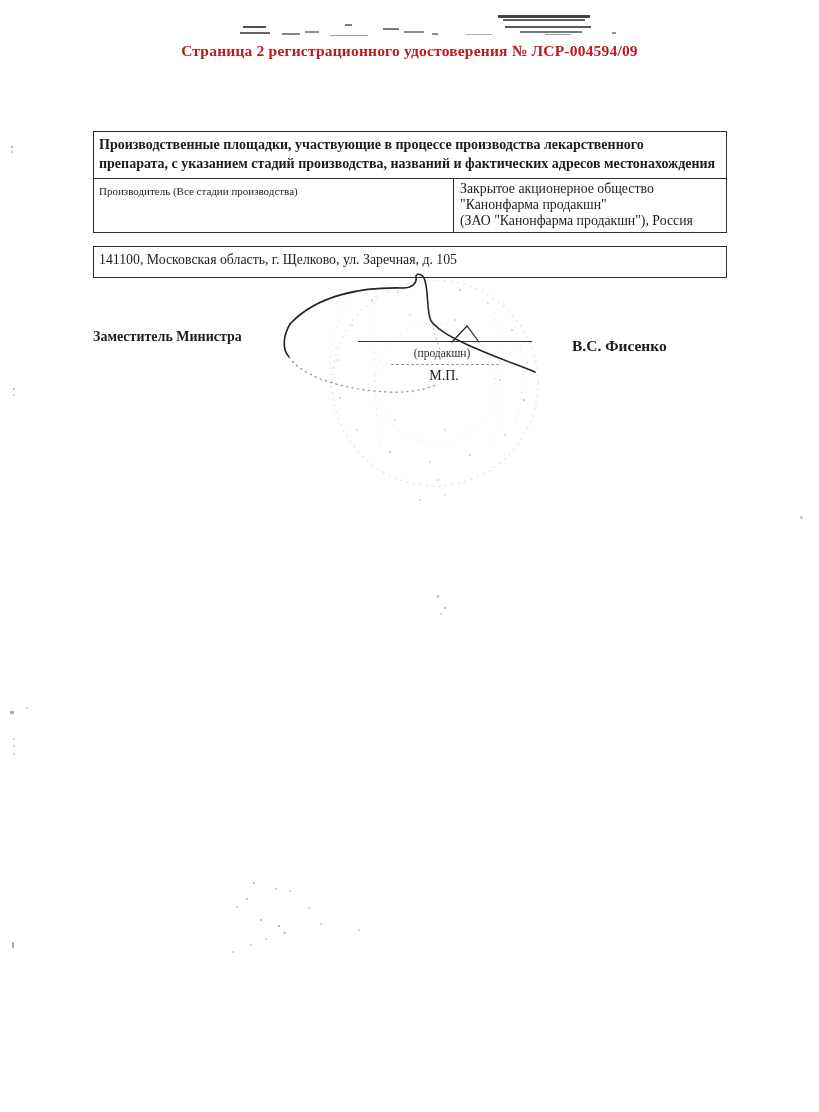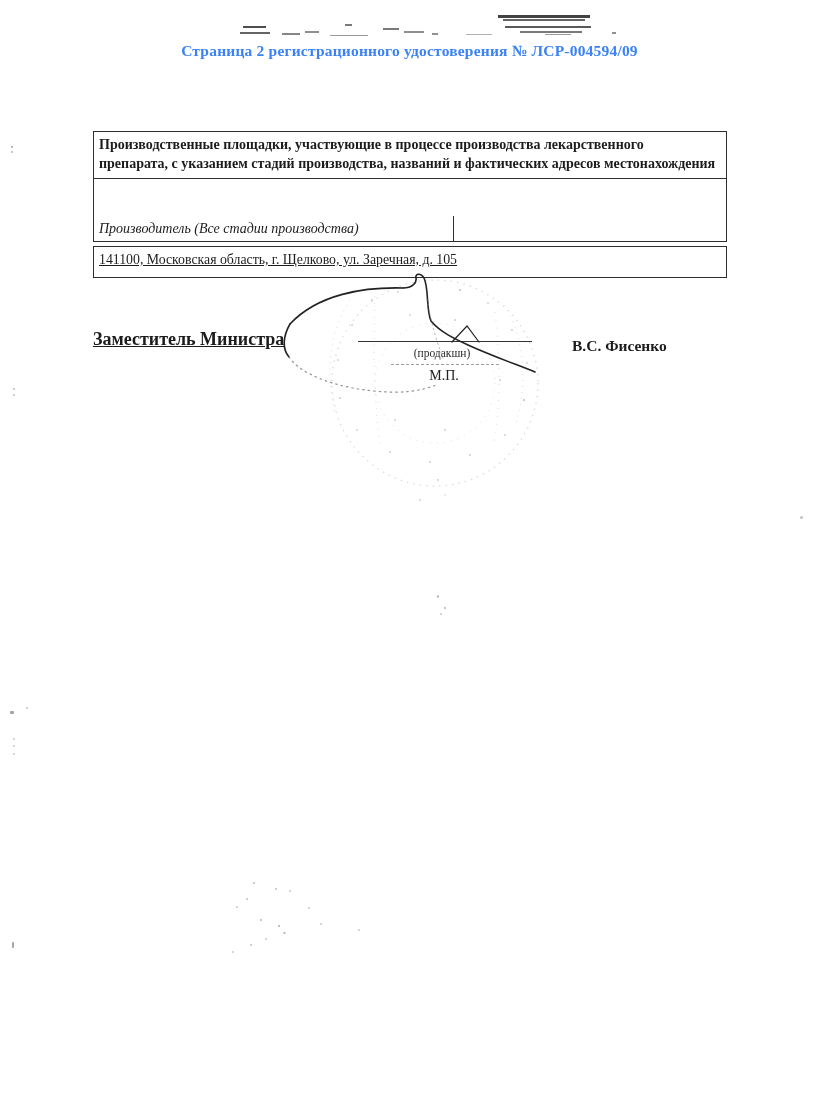--- a/index.html
+++ b/index.html
@@ -15,59 +15,58 @@
   }
 
   
   .smudge { position:absolute; background:#222; }
 
   
   .doc-header {
     position:absolute; top:42px; left:0; width:100%;
     text-align:center;
     font-size:15.5px; font-weight:600; letter-spacing:0.2px;
-    color:#3b82f6;
+    color:#b91c1c;
   }
 
   
   .table {
     position:absolute; left:93px; top:131px; width:634px;
     border:1.7px solid #2e2e2e;
     background:#fff;
   }
   .t-header {
     padding:4px 10px 5px 5px;
     font-size:14px; font-weight:bold; line-height:18.6px;
     border-bottom:1.5px solid #2e2e2e;
   }
   .t-row { display:flex; min-height:50px; }
   .t-cell-left {
     width:360px; flex:0 0 360px;
     border-right:1.5px solid #2e2e2e;
     padding:4px 8px 4px 5px;
-    font-style:italic; font-size:14px; line-height:17px;margin-top:37px;
+    font-size:11px; line-height:17px;
   }
   .t-cell-right {
     flex:1 1 auto;
     padding:2px 4px 3px 6px;
     font-size:13.8px; line-height:15.8px;
   }
   .address-row {
     position:absolute; left:93px; top:246px; width:634px; height:32px;
     border:1.6px solid #2e2e2e;
     padding:5px 8px 4px 5px;
     font-size:13.8px;
     background:#fff;
-    text-decoration:underline;
   }
 
   
   .sig-title {
     position:absolute; left:93px; top:329px;
-    font-size:18px; font-weight:bold;text-decoration:underline;
+    font-size:14px; font-weight:bold;
   }
   .sig-name {
     position:absolute; left:572px; top:337px;
     font-size:15.5px; font-weight:bold;
   }
   .sig-line {
     position:absolute; left:358px; top:328px; width:174px; height:14px;
     border-bottom:1.4px solid #333;
   }
   .sig-caption {
@@ -110,20 +109,25 @@
     <div class="smudge" style="left:545px;top:34px;width:26px;height:1px;opacity:.45"></div>
     <div class="smudge" style="left:612px;top:32px;width:4px;height:2px;opacity:.5"></div>
   </div>
 
   <div class="doc-header">Страница 2 регистрационного удостоверения № ЛСР-004594/09</div>
 
   <div class="table">
     <div class="t-header">Производственные площадки, участвующие в процессе производства лекарственного препарата, с указанием стадий производства, названий и фактических адресов местонахождения</div>
     <div class="t-row">
       <div class="t-cell-left">Производитель (Все стадии производства)</div>
+      <div class="t-cell-right">
+        <div>Закрытое акционерное общество</div>
+        <div>"Канонфарма продакшн"</div>
+        <div>(ЗАО "Канонфарма продакшн"), Россия</div>
+      </div>
     </div>
   </div>
   <div class="address-row">141100, Московская область, г. Щелково, ул. Заречная, д. 105</div>
 
   <div class="sig-title">Заместитель Министра</div>
   <div class="sig-name">В.С. Фисенко</div>
   <div class="sig-line"></div>
   <div class="sig-caption">(продакшн)</div>
   <div class="sig-dash"></div>
   <div class="sig-seal">М.П.</div>

